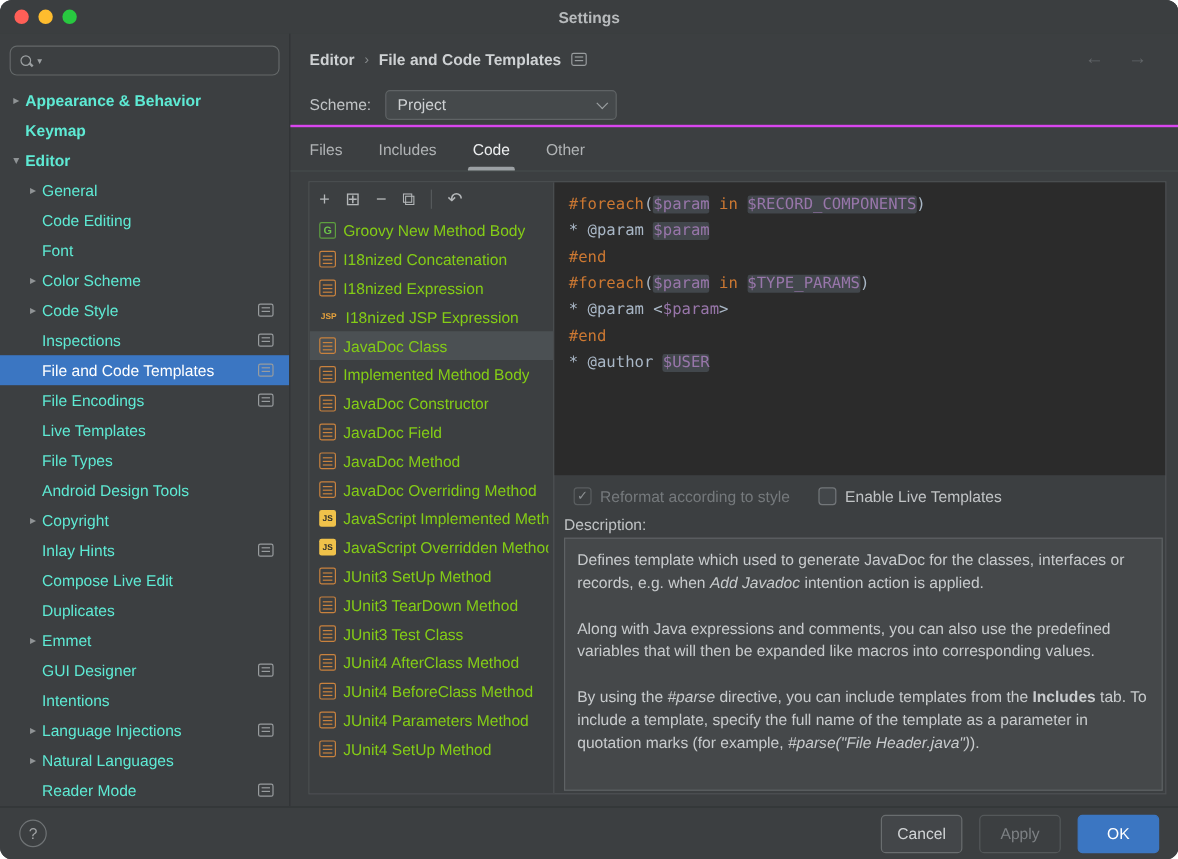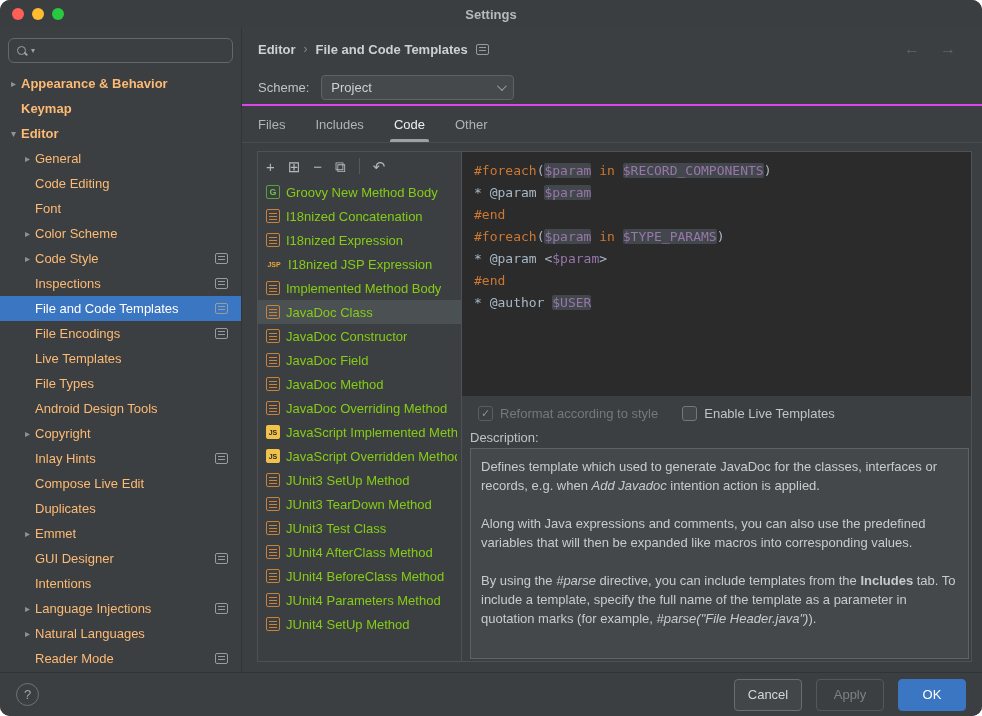--- a/index.html
+++ b/index.html
@@ -20,21 +20,21 @@
   .mag::before { content:""; position:absolute; left:1px; top:1px; width:7px; height:7px; border:1.5px solid #9ca0a2; border-radius:50%; }
   .mag::after { content:""; position:absolute; left:8px; top:8px; width:4px; height:1.5px; background:#9ca0a2; transform:rotate(45deg); }
   .mag-chev { font-size:8px; color:#9ca0a2; }
   .search-input { flex:1; border:none; outline:none; background:transparent; color:#d0d2d4; font-family:"Liberation Sans", sans-serif; font-size:13px; min-width:0; }
   .tree { margin-top:2px; }
   .tree-row { height:25px; display:flex; align-items:center; cursor:default; }
   .tree-row.selected { background:var(--accent,#3b76c2); }
   .tree-row.selected .tree-label { color:#ffffff; }
   .tree-row.bold .tree-label { font-weight:bold; }
   .chev { width:15px; flex:none; text-align:center; color:#8f9395; font-size:10px; }
-  .tree-label { color:#fdba74; white-space:nowrap; }
+  .tree-label { color:#5eead4; white-space:nowrap; }
   .page-icon { width:13px; height:11px; border:1px solid #989c9e; border-radius:2px; position:relative; flex:none; }
   .page-icon::after { content:""; position:absolute; left:2px; top:2px; right:2px; height:1px; background:#989c9e; box-shadow:0 3px 0 #989c9e; }
   .tree-row .page-icon { margin-left:auto; margin-right:13px; }
 
   
   .main { position:absolute; left:242px; top:28px; right:0; bottom:44px; display:flex; flex-direction:column; }
   .crumb-row { height:42px; display:flex; align-items:center; padding:0 16px; gap:8px; }
   .crumb { font-weight:bold; color:#ced1d3; }
   .crumb-sep { color:#85898b; font-size:12px; }
   .nav-arrows { margin-left:auto; display:flex; gap:20px; color:#616568; font-size:16px; padding-right:10px; }
@@ -276,27 +276,27 @@
                 <span class="tpl-label">I18nized Concatenation</span>
               </div>
               <div class="tpl-row">
                 <span class="icon-template"></span>
                 <span class="tpl-label">I18nized Expression</span>
               </div>
               <div class="tpl-row">
                 <span class="icon-jsp">JSP</span>
                 <span class="tpl-label">I18nized JSP Expression</span>
               </div>
+              <div class="tpl-row selected">
+                <span class="icon-template"></span>
+                <span class="tpl-label">JavaDoc Class</span>
+              </div>
               <div class="tpl-row">
                 <span class="icon-template"></span>
                 <span class="tpl-label">Implemented Method Body</span>
-              </div>
-              <div class="tpl-row selected">
-                <span class="icon-template"></span>
-                <span class="tpl-label">JavaDoc Class</span>
               </div>
               <div class="tpl-row">
                 <span class="icon-template"></span>
                 <span class="tpl-label">JavaDoc Constructor</span>
               </div>
               <div class="tpl-row">
                 <span class="icon-template"></span>
                 <span class="tpl-label">JavaDoc Field</span>
               </div>
               <div class="tpl-row">

